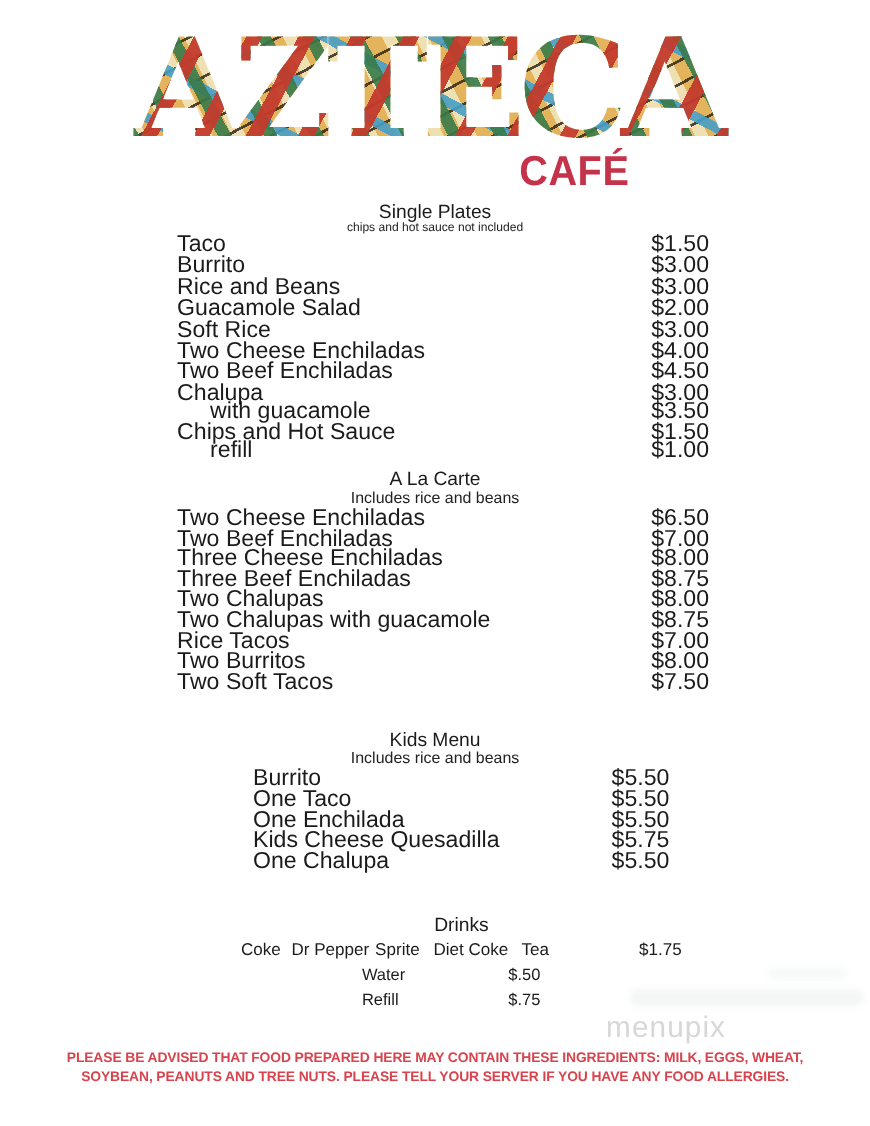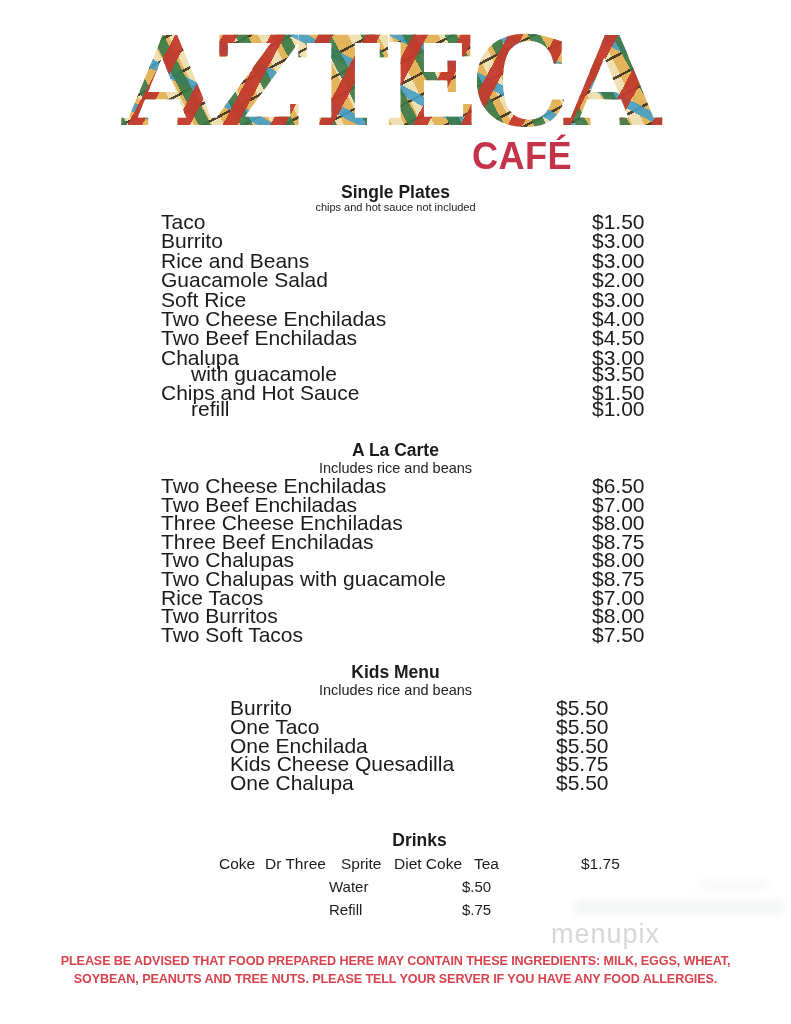--- a/index.html
+++ b/index.html
@@ -38,25 +38,25 @@
   .logo-cafe{
     position:absolute;top:135px;left:472px;
     font-size:38px;font-weight:bold;letter-spacing:0.5px;
     color:#c5334a;
     transform:scaleX(.95);transform-origin:left;
   }
 
   
   .section{position:absolute;left:0;width:100%;}
   #sec-single-plates{top:183px;}
-  #sec-a-la-carte{top:441px;}
+  #sec-a-la-carte{top:426px;}
   #sec-kids-menu{top:663px;}
   #sec-drinks{top:831px;padding-left:24px;}
 
-  .section-title{text-align:center;font-weight:bold;font-size:17.5px;line-height:19px;}
+  .section-title{text-align:center;font-weight:normal;font-size:17.5px;line-height:19px;}
   .section-subtitle{text-align:center;font-size:11px;line-height:10px;color:#222;}
   .section-subtitle.big{font-size:14.5px;line-height:17px;}
 
   .rows{position:relative;}
   .menu-row{position:relative;height:19.4px;font-size:21px;line-height:19.4px;}
   #sec-a-la-carte .menu-row{height:18.6px;line-height:18.6px;}
   #sec-kids-menu .menu-row{height:18.8px;line-height:18.8px;}
   .menu-row.sub{height:15.5px;line-height:13.5px;}
 
   .item-label{position:absolute;left:161px;white-space:nowrap;}
@@ -217,21 +217,21 @@
           <span class="item-label">One Chalupa</span>
           <span class="item-price">$5.50</span>
         </div>
       </div>
   </div>
 
   <div class="section" id="sec-drinks">
     <div class="section-title">Drinks</div>
     <div class="flavor-row">
       <span class="fl-0">Coke</span>
-      <span class="fl-1">Dr Three</span>
+      <span class="fl-1">Dr Pepper</span>
       <span class="fl-2">Sprite</span>
       <span class="fl-3">Diet Coke</span>
       <span class="fl-4">Tea</span>
       <span class="fountain-price">$1.75</span>
     </div>
     <div class="drink-row">
       <span class="drink-label">Water</span>
       <span class="drink-price">$.50</span>
     </div>
     <div class="drink-row">

